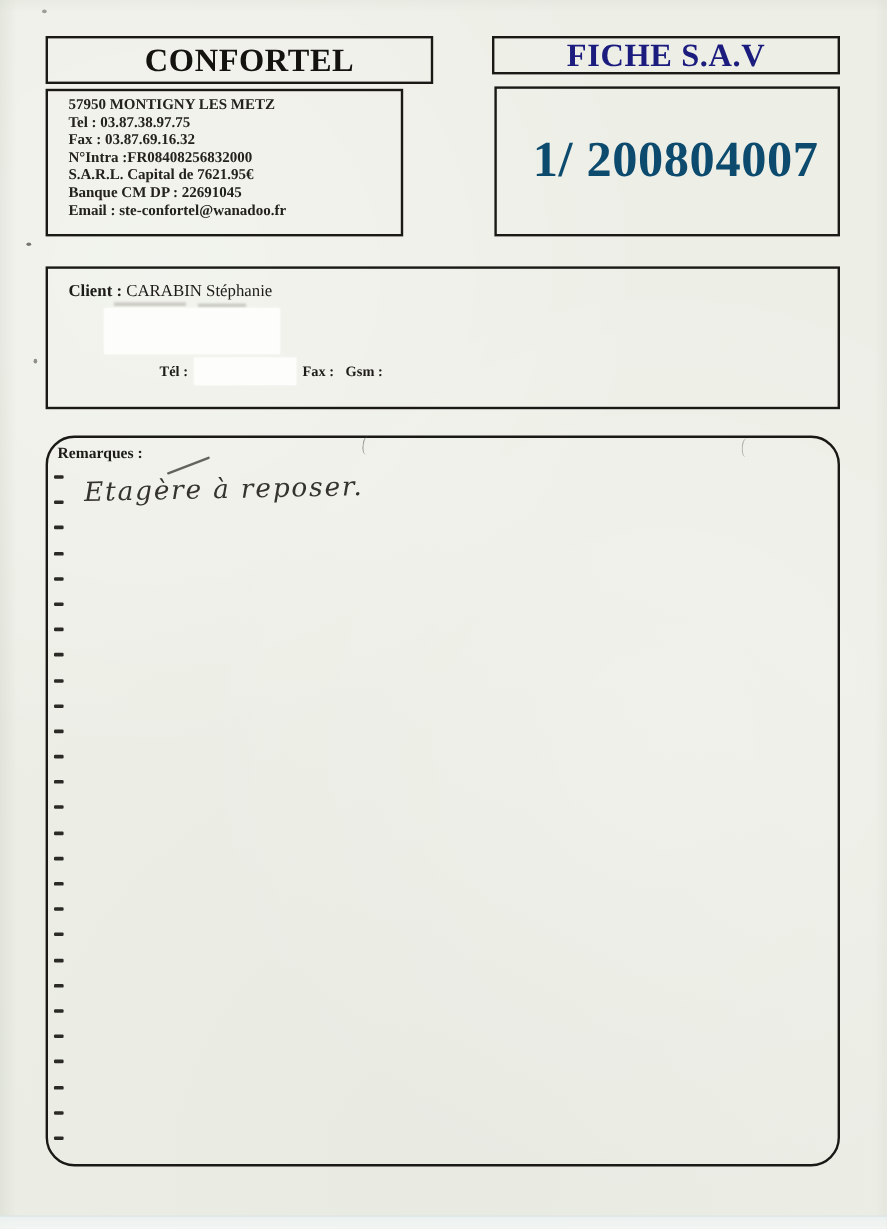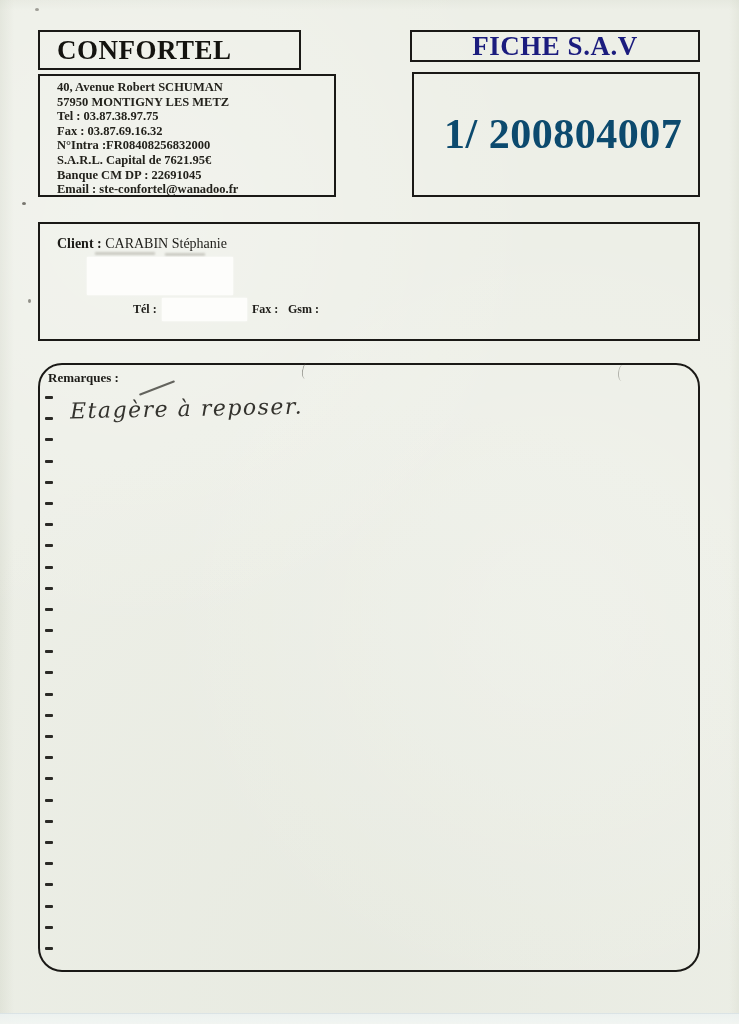--- a/index.html
+++ b/index.html
@@ -13,21 +13,21 @@
       linear-gradient(90deg, rgba(206,210,196,.40) 0px, rgba(206,210,196,0) 14px),
       linear-gradient(270deg, rgba(210,214,200,.30) 0px, rgba(210,214,200,0) 10px),
       linear-gradient(180deg, rgba(214,218,206,.30) 0px, rgba(214,218,206,0) 10px);
     font-family:"Liberation Serif","DejaVu Serif",serif;
     color:#1d1c18;
   }
   .box{position:absolute;border:2px solid #1a1916;box-sizing:border-box;}
   .abs{position:absolute;}
 
   
-  .title-box{left:38px;top:30px;width:263px;height:40px;}
+  .title-box{left:38px;top:30px;width:323px;height:40px;text-align:center;}
   .company-name{padding-left:17px;font-size:27px;font-weight:bold;line-height:36px;letter-spacing:.5px;color:#14130f;}
   .addr-box{left:38px;top:74px;width:298px;height:123px;padding:4px 0 0 17px;}
   .addr-line{font-size:12.5px;font-weight:bold;line-height:14.6px;white-space:nowrap;color:#23221c;}
 
   
   .fiche-box{left:410px;top:30px;width:290px;height:32px;}
   .fiche-title{text-align:center;font-size:27px;font-weight:bold;line-height:29px;color:#1b1c7e;letter-spacing:.5px;}
   .num-box{left:412px;top:72px;width:288px;height:125px;}
   .fiche-number{position:absolute;left:30px;top:0;height:121px;line-height:121px;font-size:42px;font-weight:bold;color:#0c4a6e;letter-spacing:.5px;}
 
@@ -66,21 +66,20 @@
   .sp3{left:35px;top:8px;width:4px;height:3px;opacity:.5;}
   .bottom-strip{left:0;top:1013px;width:739px;height:11px;background:linear-gradient(180deg,rgba(236,241,240,.95),rgba(244,247,244,.9));border-top:1px solid rgba(176,196,206,.35);}
 </style>
 </head>
 <body>
 
 <div class="box title-box">
   <div class="company-name">CONFORTEL</div>
 </div>
 <div class="box addr-box">
-  <div class="addr-line">40, Avenue Robert SCHUMAN</div>
   <div class="addr-line">57950 MONTIGNY LES METZ</div>
   <div class="addr-line">Tel : 03.87.38.97.75</div>
   <div class="addr-line">Fax : 03.87.69.16.32</div>
   <div class="addr-line">N°Intra :FR08408256832000</div>
   <div class="addr-line">S.A.R.L. Capital de 7621.95€</div>
   <div class="addr-line">Banque CM DP : 22691045</div>
   <div class="addr-line">Email : ste-confortel@wanadoo.fr</div>
 </div>
 
 <div class="box fiche-box">

